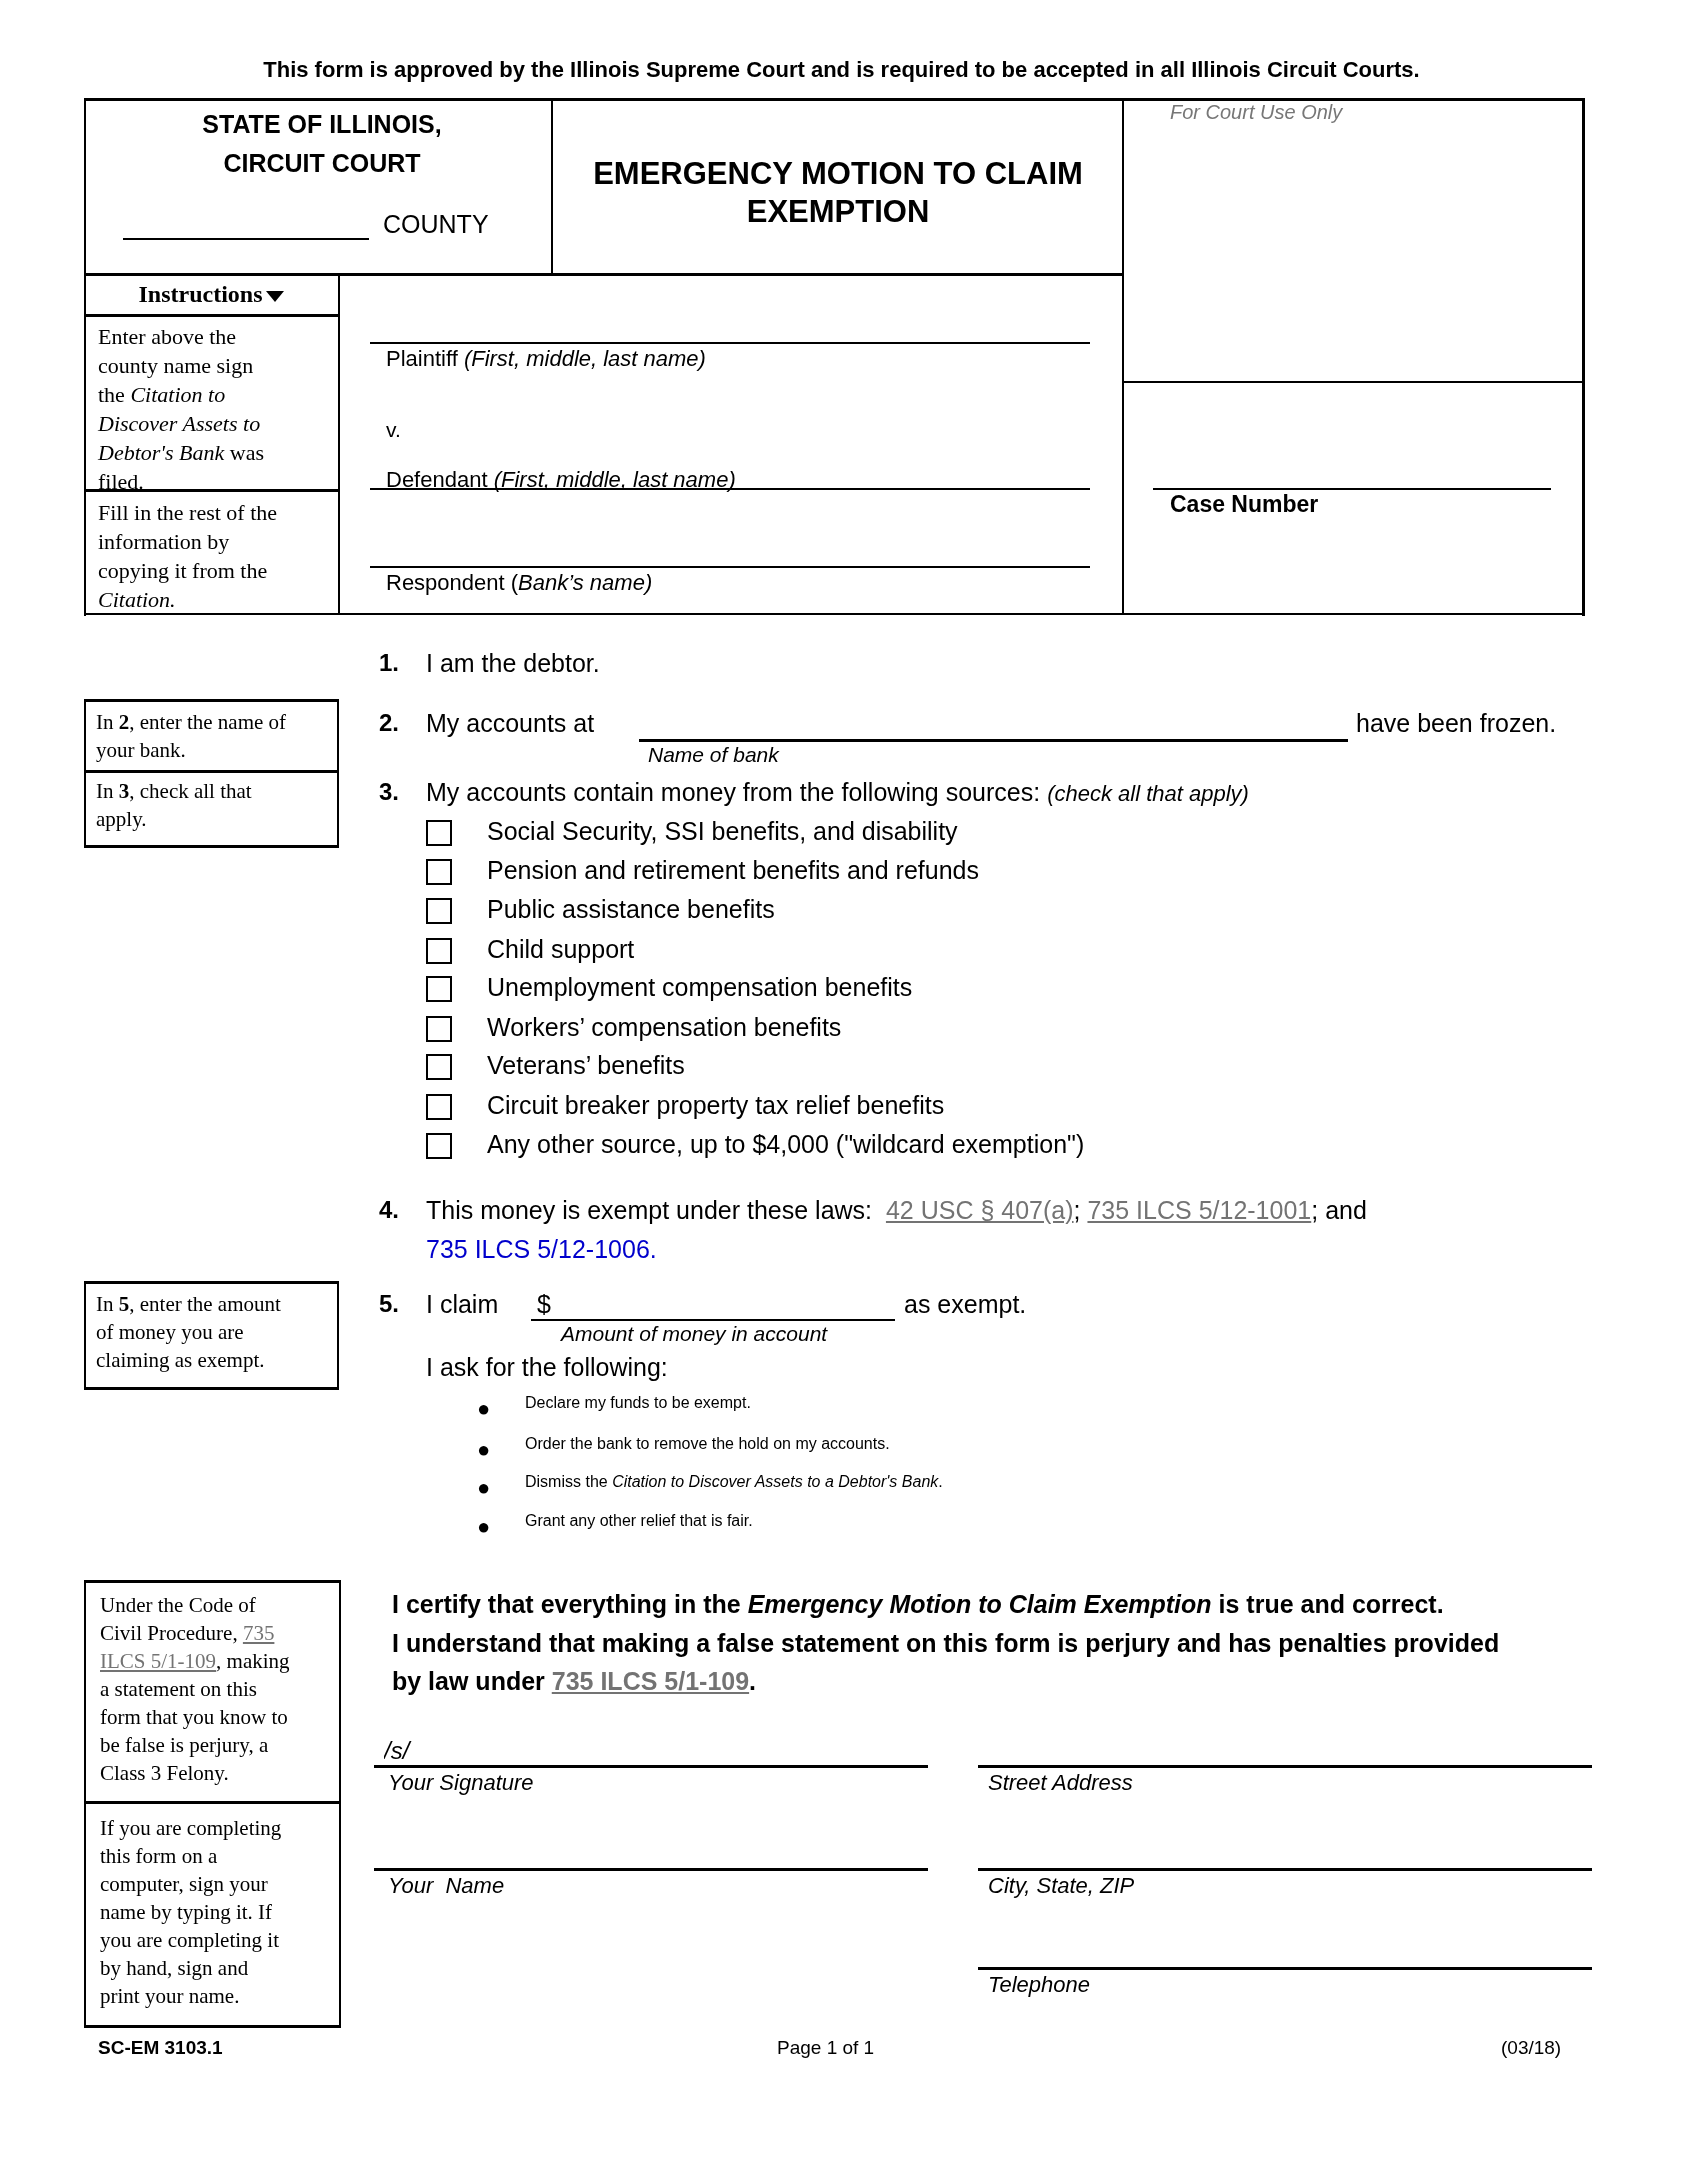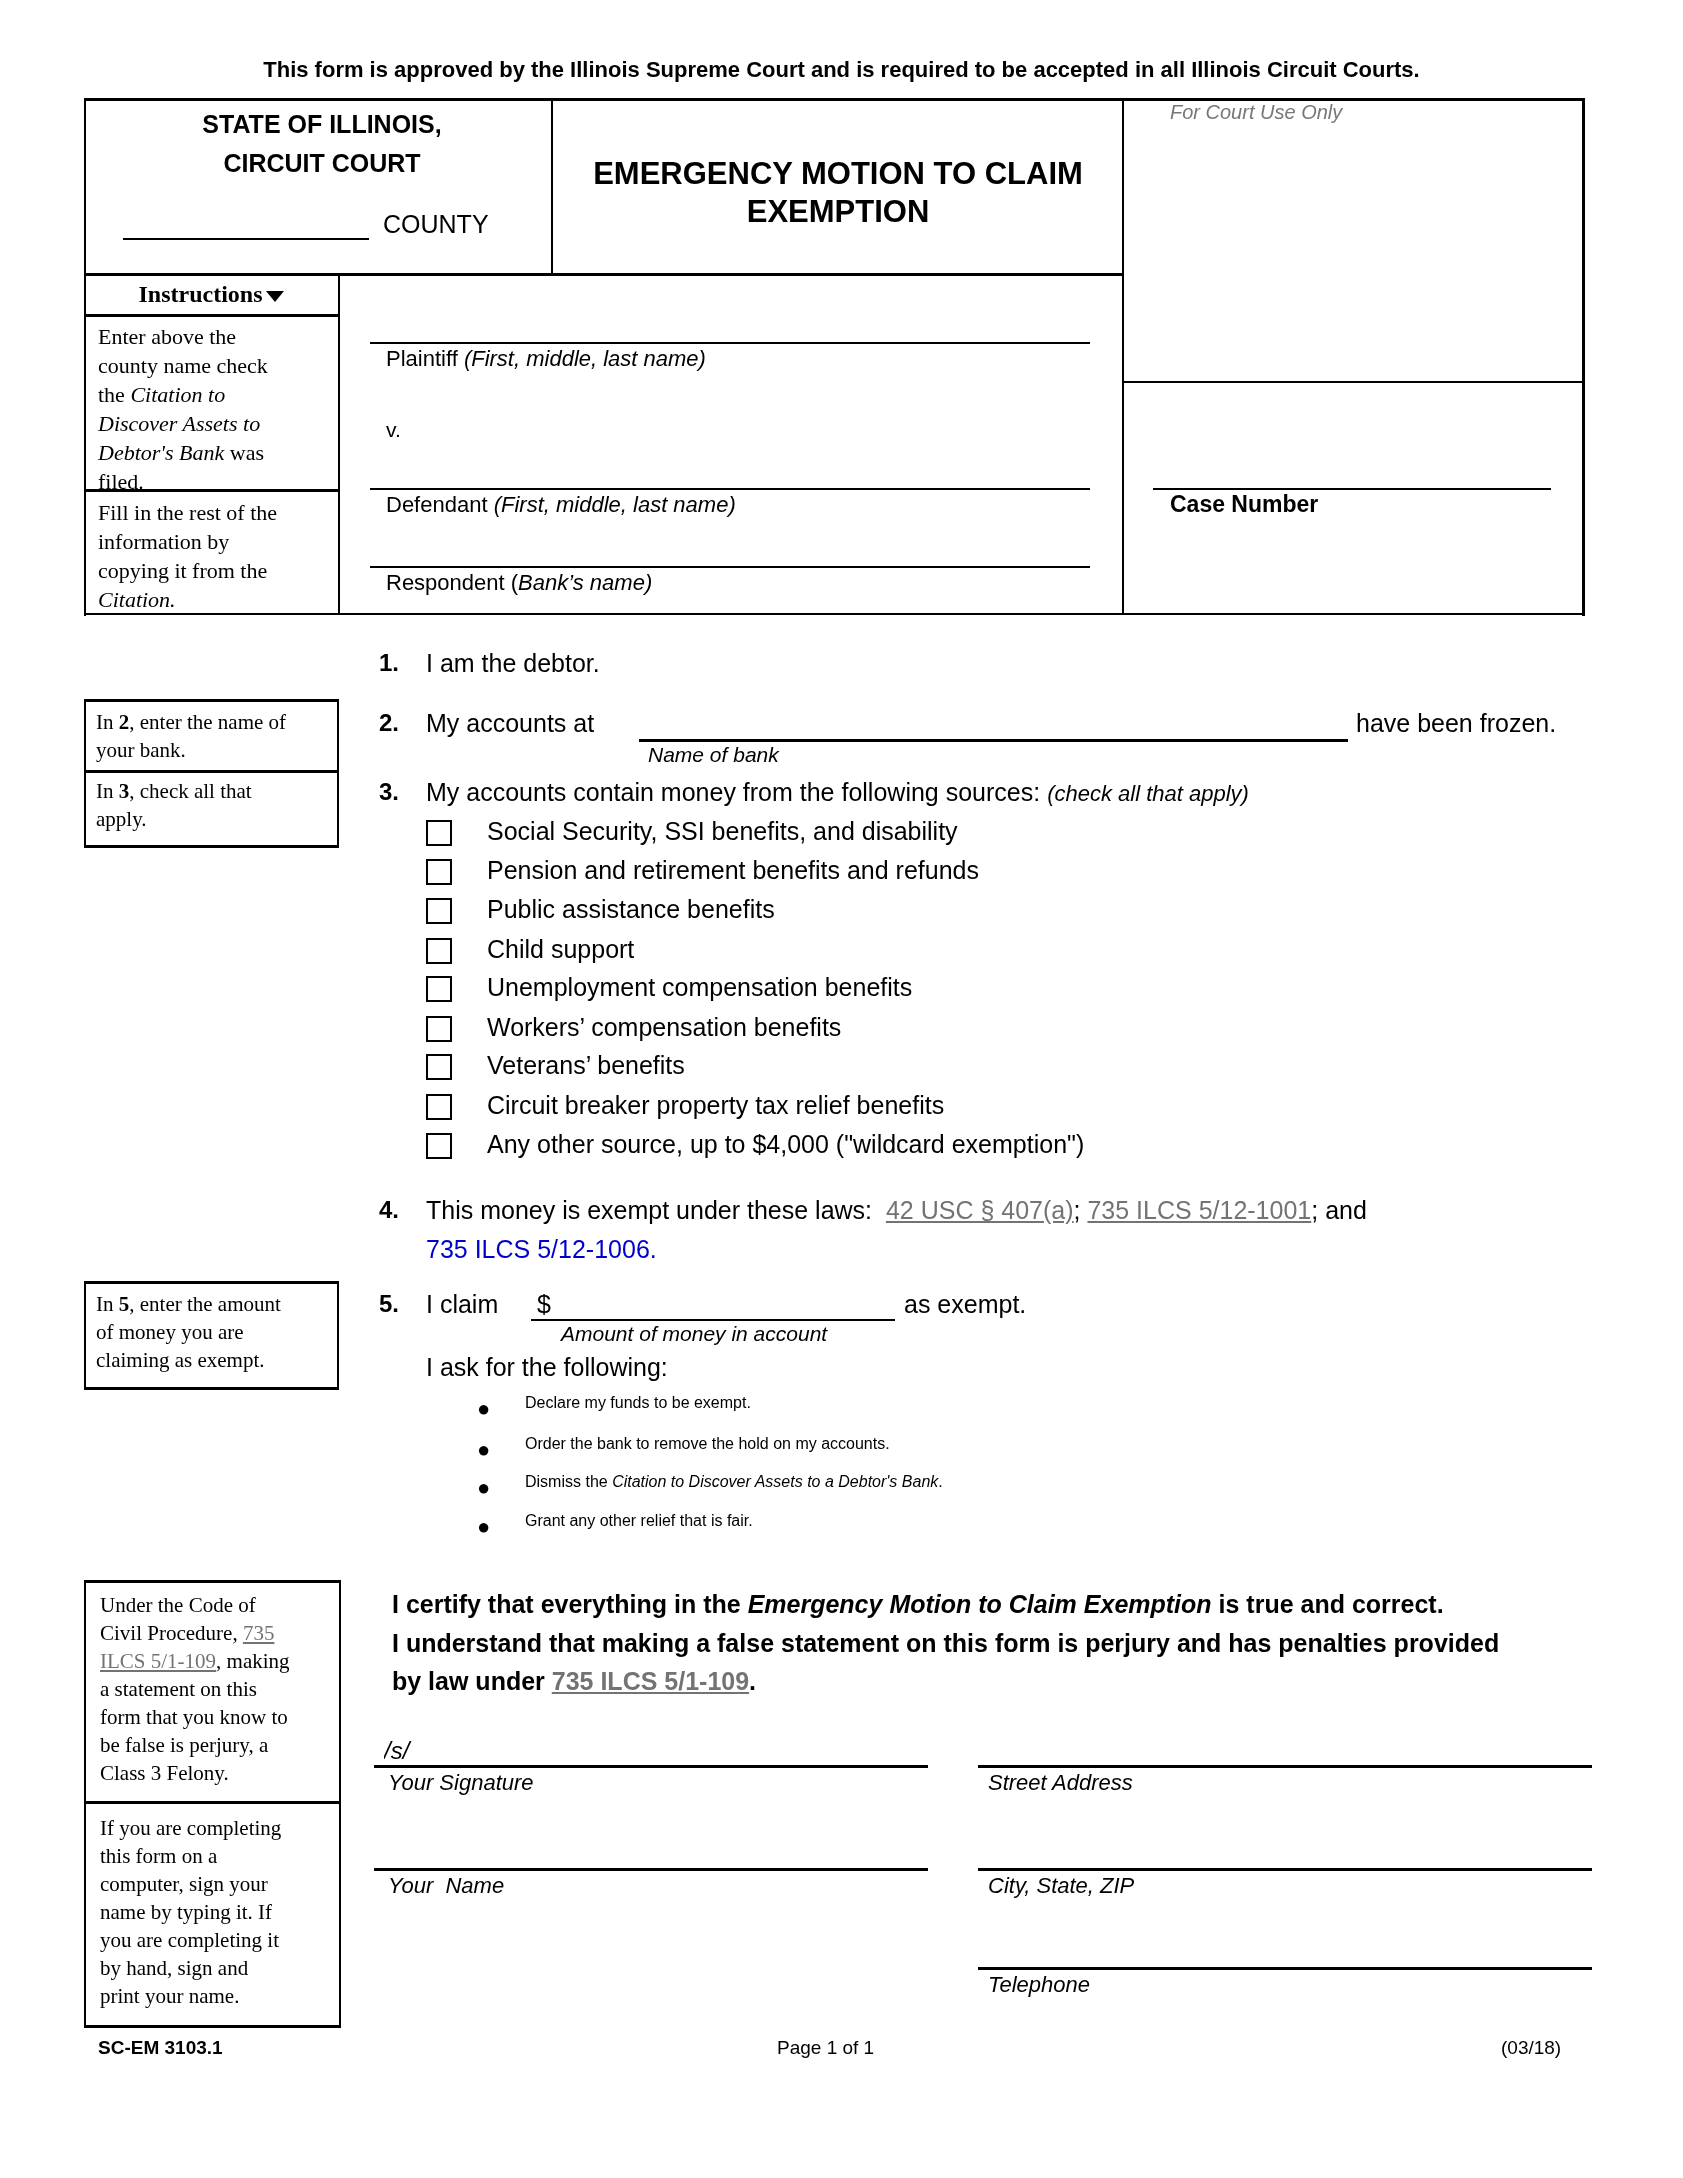--- a/index.html
+++ b/index.html
@@ -62,42 +62,42 @@
 <div class="abs title" style="top:192px;">EXEMPTION</div>
 
 <div class="abs court-use">For Court Use Only</div>
 
 <div class="abs instr-head">
   <span>Instructions</span><span style="display:inline-block;width:0;height:0;border-left:9px solid transparent;border-right:9px solid transparent;border-top:11px solid #000;margin-left:3px;vertical-align:middle;"></span>
 </div>
 
 <div class="abs instr-text" style="left:98px;top:322px;width:238px;">
   <div>Enter above the</div>
-  <div>county name check</div>
+  <div>county name sign</div>
   <div><span>the </span><span class="i">Citation to</span></div>
   <div class="i">Discover Assets to</div>
   <div><span class="i">Debtor's Bank</span><span> was</span></div>
   <div>filed.</div>
 </div>
 
 <div class="abs instr-text" style="left:98px;top:498px;width:238px;">
   <div>Fill in the rest of the</div>
   <div>information by</div>
   <div>copying it from the</div>
   <div class="i">Citation.</div>
 </div>
 
 <input class="field" style="left: 370px; top: 309px; width: 720px; height: 34px;" value="">
 <div class="hline" style="left:370px;top:342px;width:720px;height:2px;"></div>
 <div class="abs party-label" style="top:346px;"><span class="b">Plaintiff</span> <span class="i">(First, middle, last name)</span></div>
 <div class="abs" style="left:386px;top:418px;font-size:21px;">v.</div>
 
 <input class="field" style="left: 370px; top: 455px; width: 720px; height: 34px;" value="">
 <div class="hline" style="left:370px;top:488px;width:720px;height:2px;"></div>
-<div class="abs party-label" style="top:492px;"><span class="b">Defendant</span> <span class="i">(First, middle, last name)</span></div>
+<div class="abs party-label" style="top:467px;"><span class="b">Defendant</span> <span class="i">(First, middle, last name)</span></div>
 
 <input class="field" style="left: 370px; top: 533px; width: 720px; height: 34px;" value="">
 <div class="hline" style="left:370px;top:566px;width:720px;height:2px;"></div>
 <div class="abs party-label" style="top:570px;"><span class="b">Respondent</span> <span>(</span><span class="i">Bank’s name)</span></div>
 
 <input class="field" style="left: 1153px; top: 455px; width: 398px; height: 34px;" value="">
 <div class="hline" style="left:1153px;top:488px;width:398px;height:2px;"></div>
 <div class="abs case-label">Case Number</div>
 
 <div class="side-box" style="left:84px;top:699px;width:255px;height:149px;">

